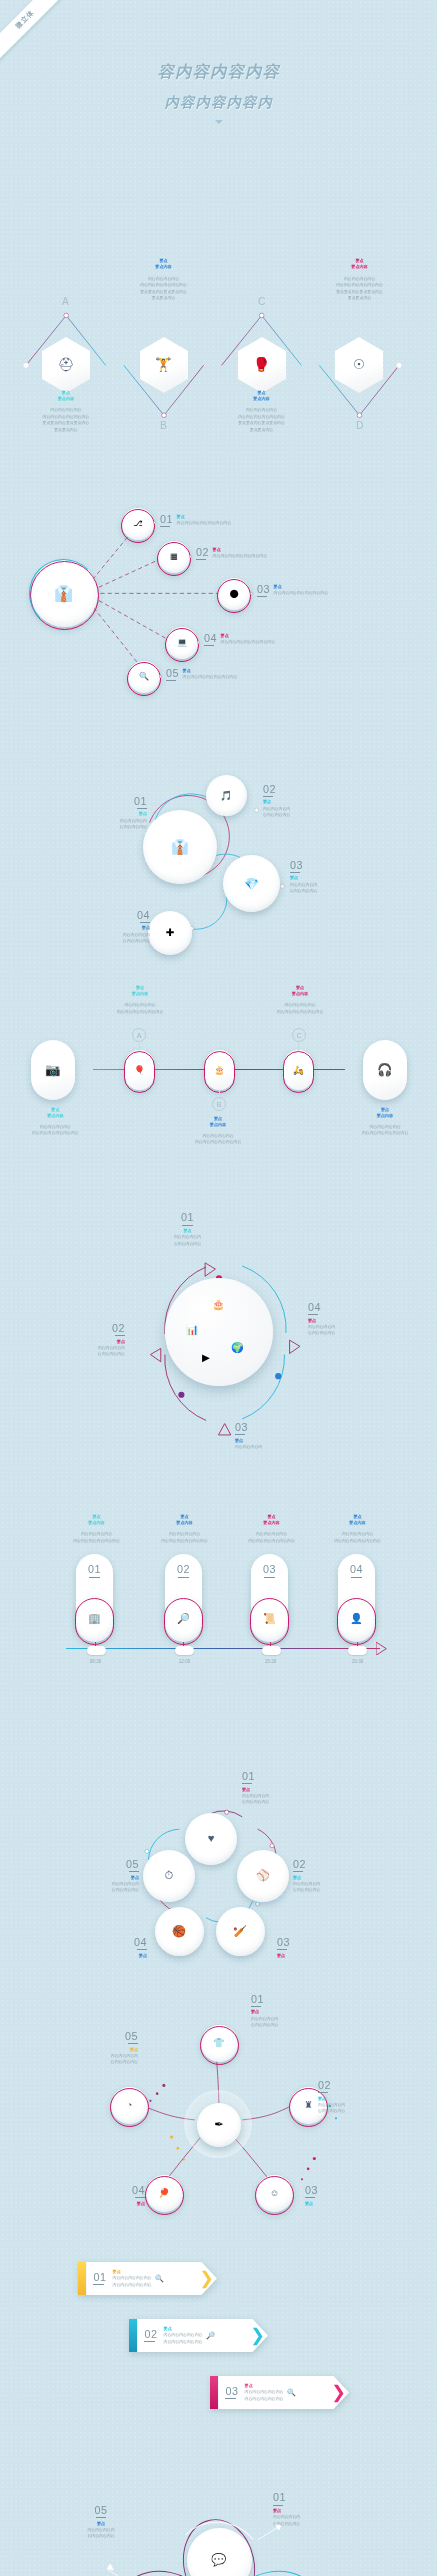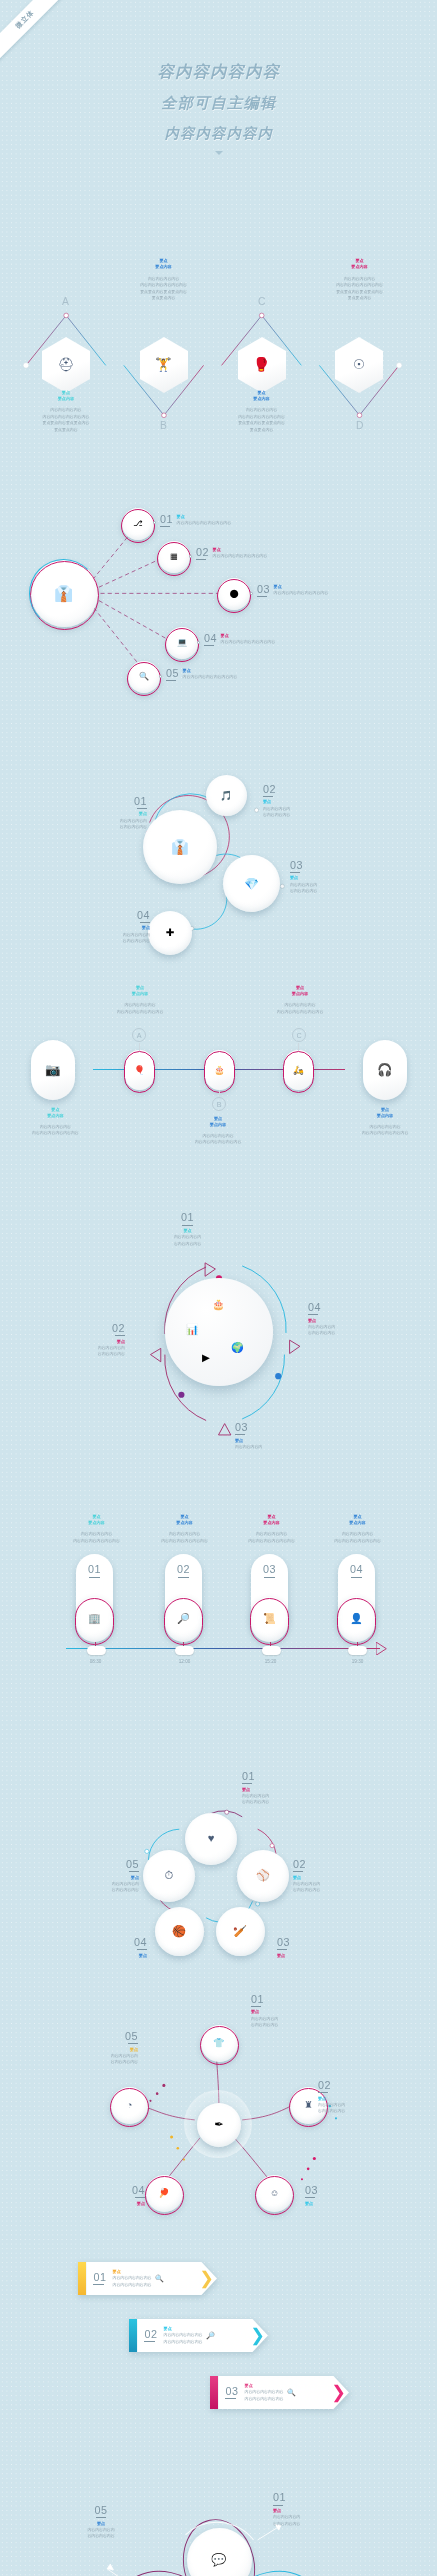--- a/index.html
+++ b/index.html
@@ -104,21 +104,20 @@
 <body>
 
 <div class="ribbon-wrap">
   <div class="ribbon">
       <span>微立体</span>
     </div>
 </div>
 
 <div class="title-block">
   <div class="t t1">容内容内容内容</div>
-  <div class="t t2">全部可自主编辑</div>
   <div class="t t3">内容内容内容内</div>
   <div class="title-caret"></div>
 </div>
 
 <div class="sec" id="s1" style="top:247px;height:211px">
   <svg width="438" height="211" style="position:absolute;left:0;top:0" viewBox="0 0 850 410">
     <defs>
       <linearGradient id="g1" x1="0" y1="0" x2="1" y2="0">
           <stop offset="0" stop-color="#b9336f"></stop>
           <stop offset="1" stop-color="#2bb8e0"></stop>

